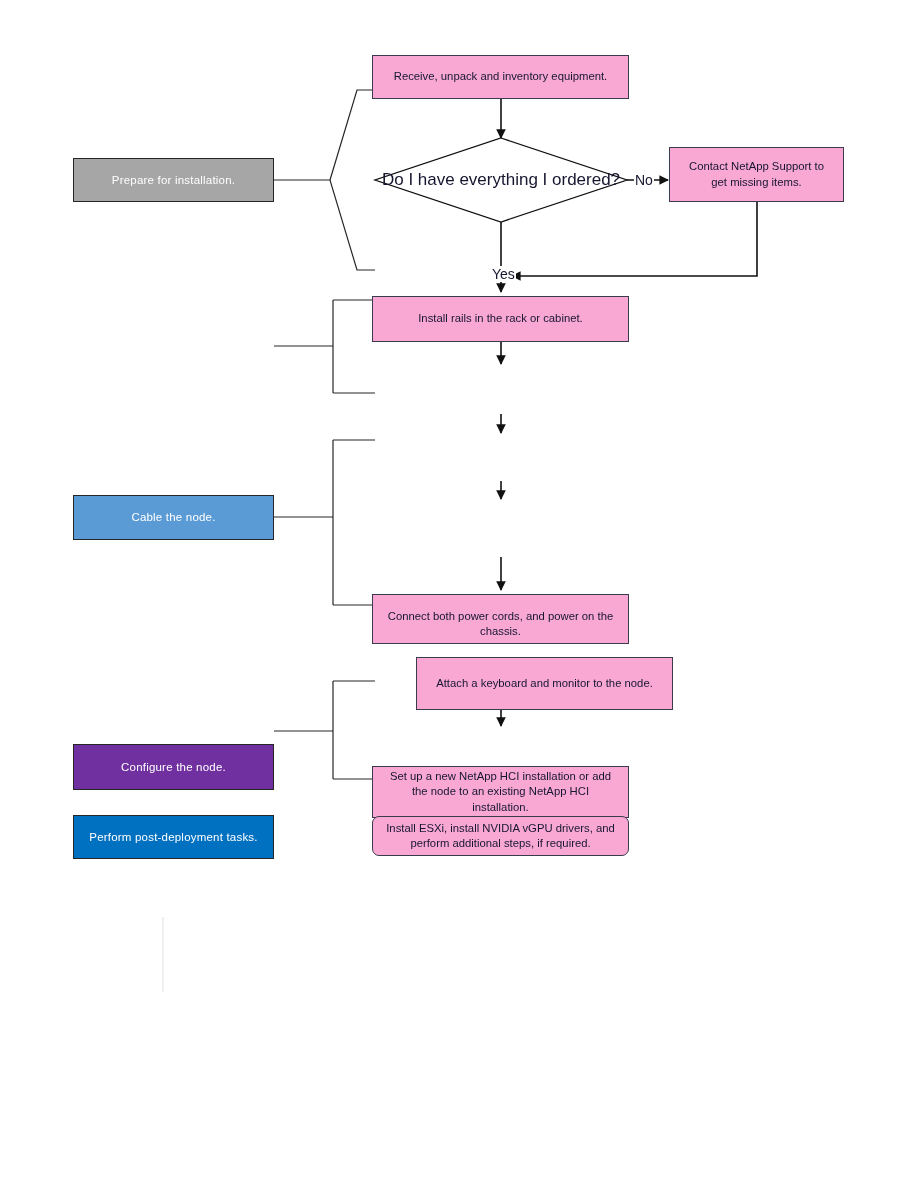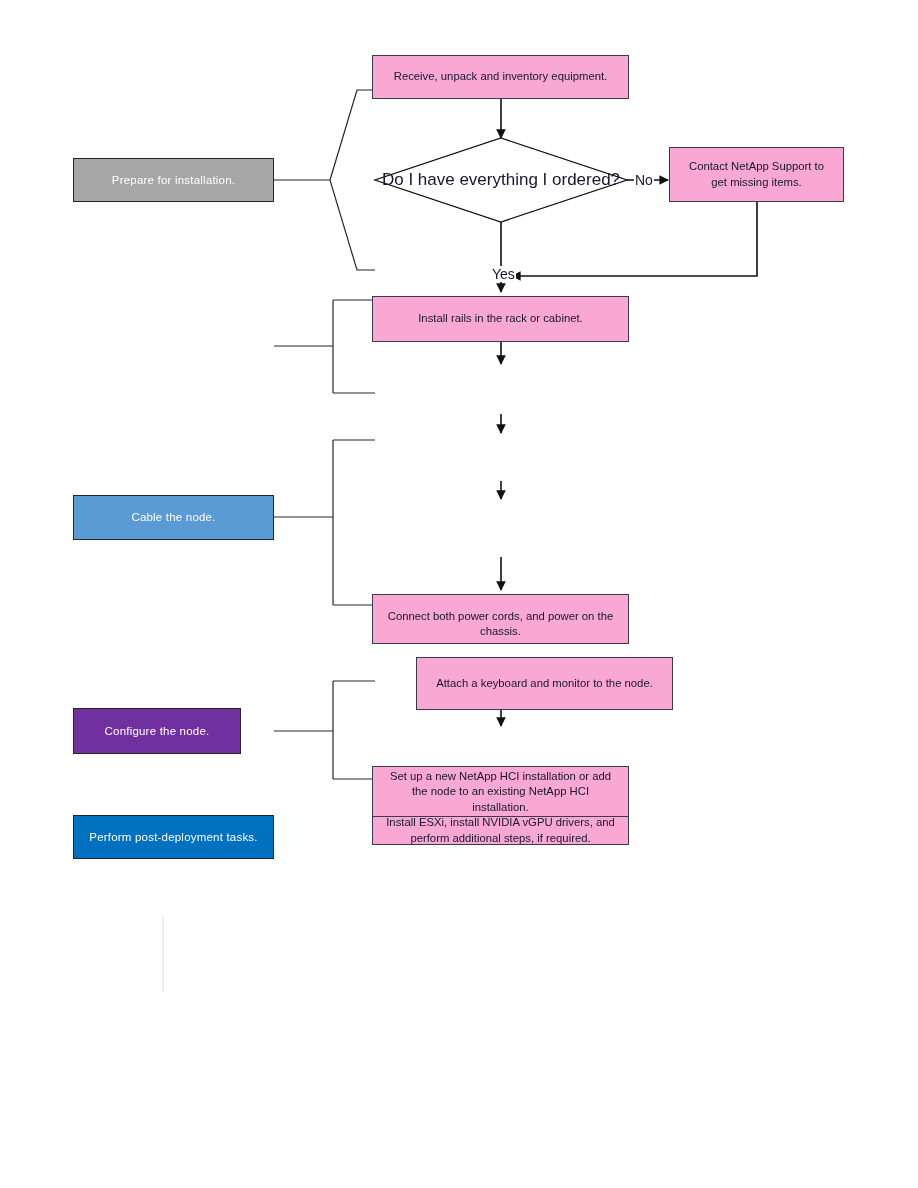--- a/index.html
+++ b/index.html
@@ -126,21 +126,21 @@
 
   <div class="phase" style="left:73px;top:158px;width:201px;height:44px;background:#a6a6a6;">
     <span>Prepare for installation.</span>
   </div>
 
 
   <div class="phase" style="left:73px;top:495px;width:201px;height:45px;background:#5b9bd5;">
     <span>Cable the node.</span>
   </div>
 
-  <div class="phase" style="left:73px;top:708px;width:168px;height:46px;background:#7030a0;">
+  <div class="phase" style="left:73px;top:744px;width:201px;height:46px;background:#7030a0;">
     <span>Configure the node.</span>
   </div>
 
   <div class="phase" style="left:73px;top:815px;width:201px;height:44px;background:#0070c0;">
     <span>Perform post-deployment tasks.</span>
   </div>
 
   <div class="step" style="left:372px;top:55px;width:257px;height:44px;">
     <span>Receive, unpack and inventory equipment.</span>
   </div>
@@ -161,21 +161,21 @@
   </div>
 
   <div class="step" style="left:372px;top:657px;width:257px;height:53px;margin-left:44px;">
     <span>Attach a keyboard and monitor to the node.</span>
   </div>
 
   <div class="step" style="left:372px;top:730px;width:257px;height:52px;margin-top:36px;">
     <span>Set up a new NetApp HCI installation or add the node to an existing NetApp HCI installation.</span>
   </div>
 
-  <div class="step" style="left:372px;top:816px;width:257px;height:29px;">
+  <div class="step" style="left:372px;top:816px;width:257px;height:40px;border-radius:7px;">
     <span>Install ESXi, install NVIDIA vGPU drivers, and perform additional steps, if required.</span>
   </div>
 
   <div class="decision" style="left:375px;top:138px;width:252px;height:84px;">
     <span class="dtext">Do I have everything I ordered?</span>
   </div>
 
   <div class="edge-label" style="left:634px;top:172px;">
     <span>No</span>
   </div>

